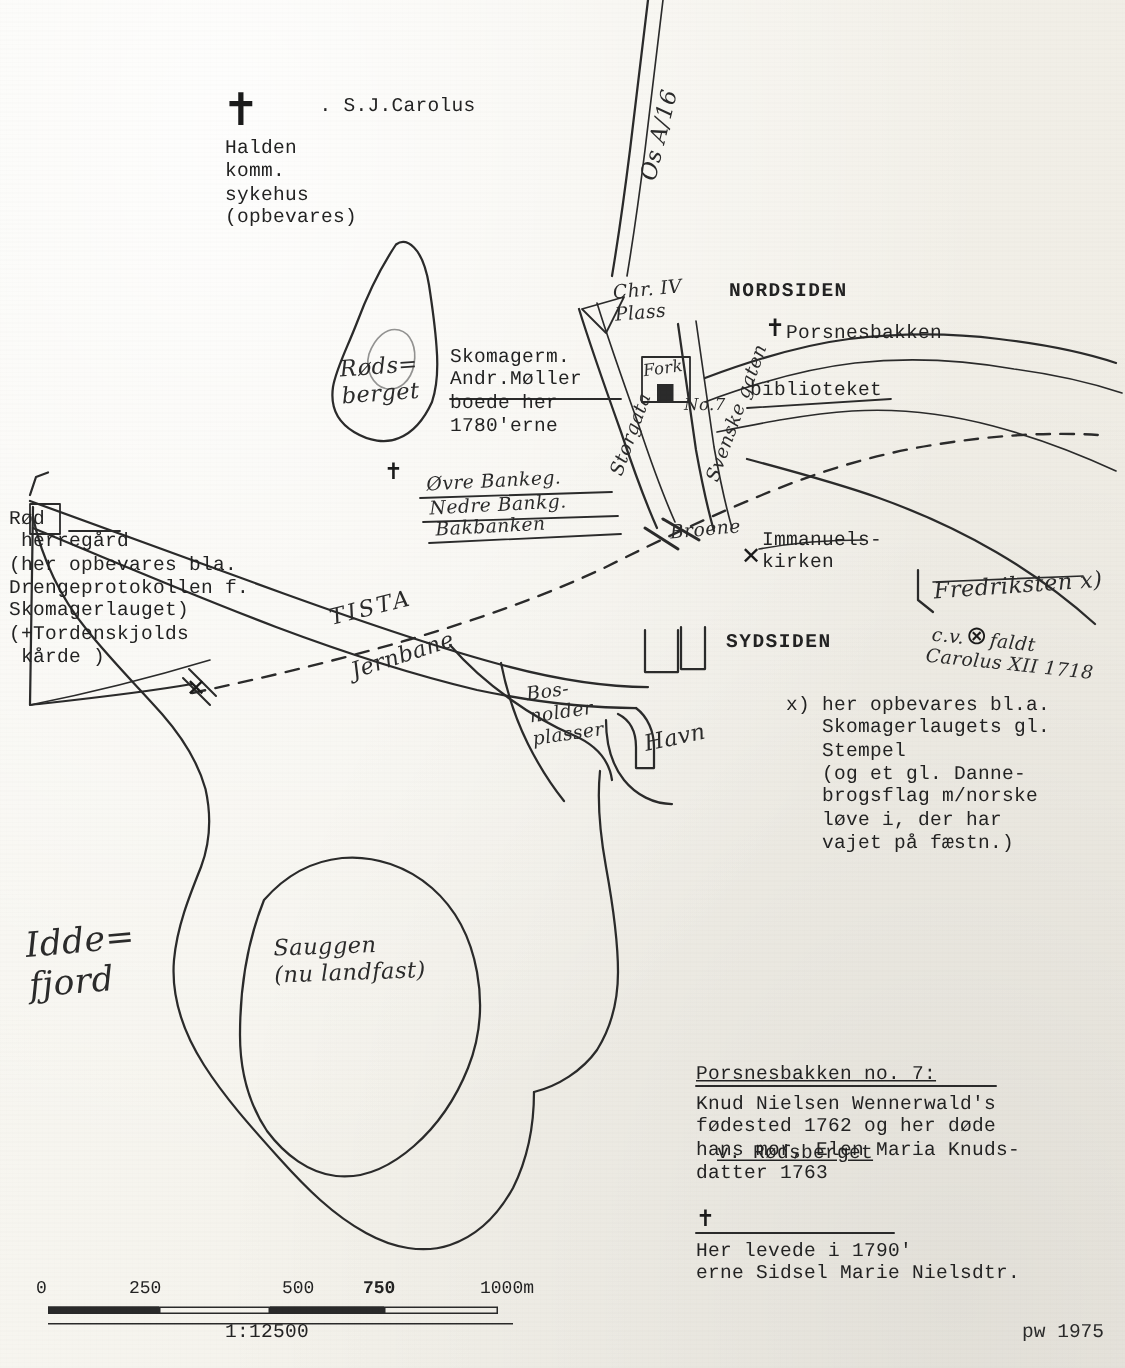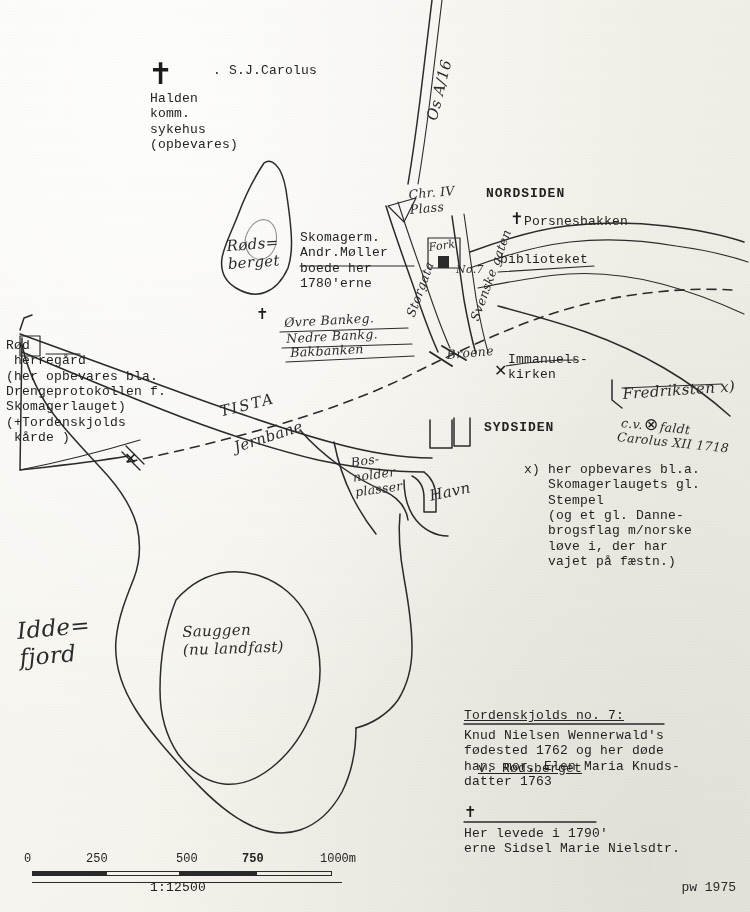--- a/index.html
+++ b/index.html
@@ -198,21 +198,21 @@
 Skomagerlauget)
 (+Tordenskjolds
  kårde )</div>
 <div class="lbl type" style="left:524px; top:462px;">x) her opbevares bl.a.
    Skomagerlaugets gl.
    Stempel
    (og et gl. Danne-
    brogsflag m/norske
    løve i, der har
    vajet på fæstn.)</div>
-<div class="lbl type ul" style="left:464px; top:708px;">Tordenskjolds no. 7:</div>
+<div class="lbl type ul" style="left:464px; top:708px;">Porsnesbakken no. 7:</div>
 <div class="lbl type" style="left:464px; top:728px;">Knud Nielsen Wennerwald's
 fødested 1762 og her døde
 hans mor, Elen Maria Knuds-
 datter 1763</div>
 <div class="lbl type ul" style="left:478px; top:761px;">v. Rødsberget</div>
 <div class="lbl type" style="left:464px; top:826px;">Her levede i 1790'
 erne Sidsel Marie Nielsdtr.</div>
 
 <div class="lbl hand rot-76" style="left:424px; top:118px;">Os A/16</div>
 <div class="lbl hand sm rot-5" style="left:408px; top:188px;">Chr. IV
@@ -246,21 +246,21 @@
 <div class="lbl cross" style="left:256px; top:306px; font-size:15px;">✝</div>
 <div class="lbl cross" style="left:464px; top:804px; font-size:15px;">✝</div>
 <div class="lbl xmark" style="left:494px; top:362px; font-size:16px;">✕</div>
 <div class="lbl xmark" style="left:644px; top:414px; font-size:17px;">⊗</div>
 <div class="lbl xmark" style="left:124px; top:450px; font-size:16px;">✕</div>
 
 <div class="scalebar-wrap">
   <div class="sb-nums">
     <span style="left:4px;">0</span>
     <span style="left:66px;">250</span>
-    <span style="left:156px;">500</span>
+    <span style="left:168px;">500</span>
     <span style="left:222px;font-weight:bold;">750</span>
     <span style="left:300px;">1000m</span>
   </div>
   <div class="sb-bar">
     <div class="sb-seg dark" style="left:12px; width:74px;"></div>
     <div class="sb-seg" style="left:86px; width:74px;"></div>
     <div class="sb-seg dark" style="left:160px; width:76px;"></div>
     <div class="sb-seg" style="left:236px; width:76px;"></div>
   </div>
   <div class="sb-rule"></div>

